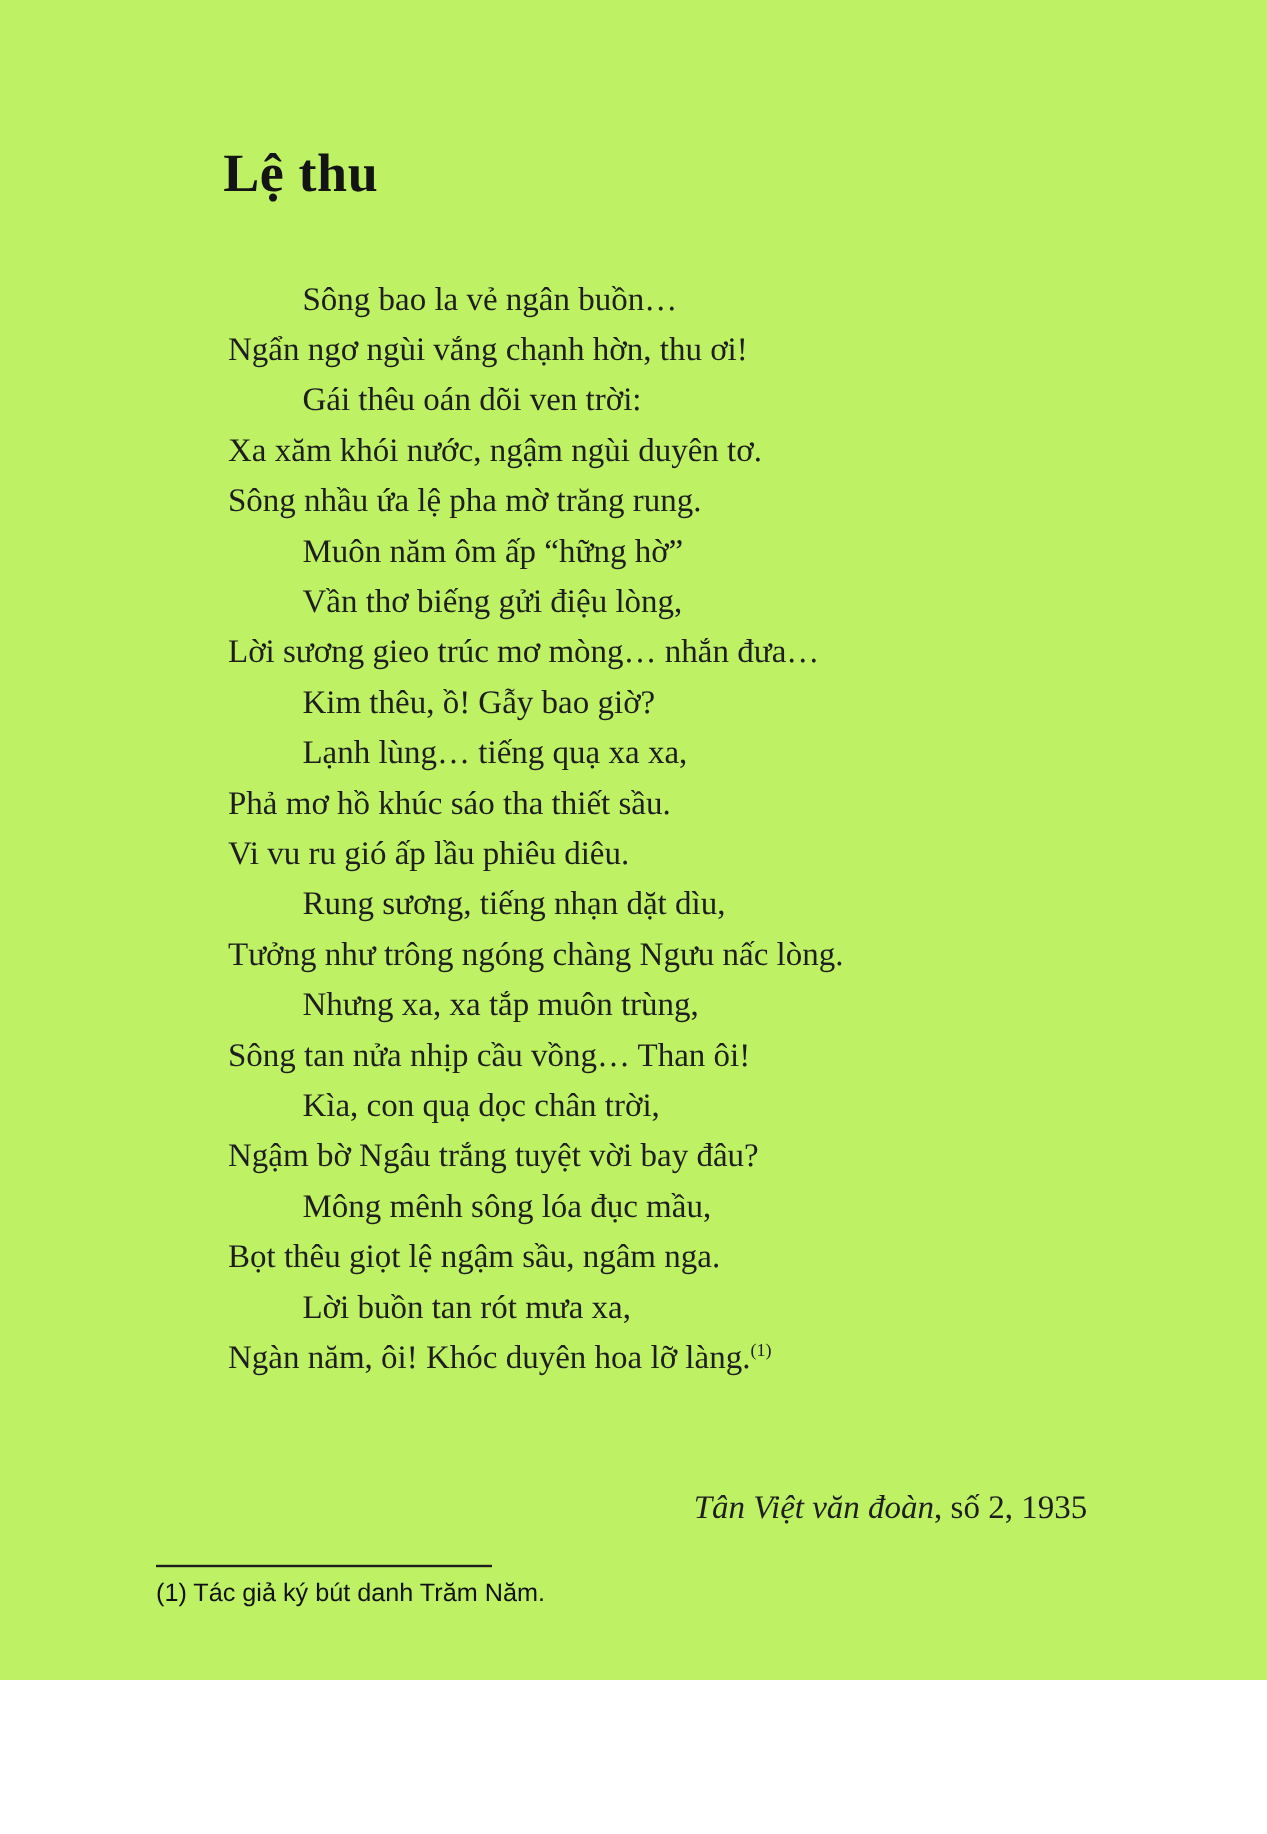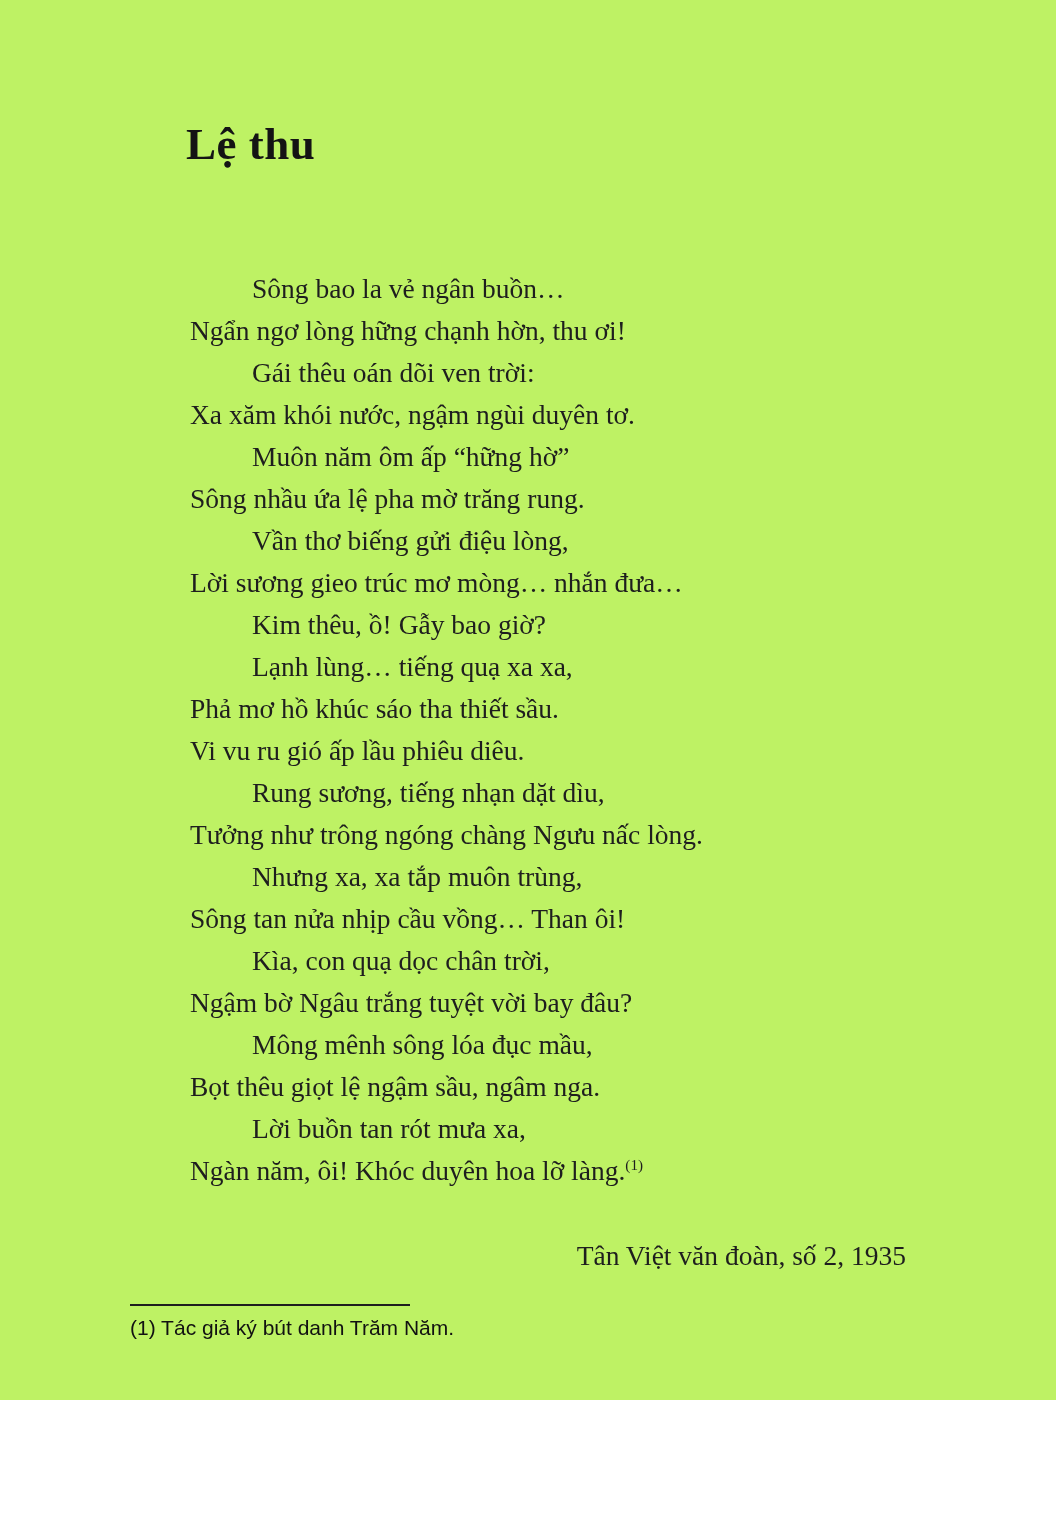--- a/index.html
+++ b/index.html
@@ -27,21 +27,20 @@
     letter-spacing: 0.5px;
   }
   .poem {
     position: absolute;
     left: 190px;
     top: 228px;
     width: 720px;
     font-size: 27.5px;
     line-height: 42px;
     color: #1e1e1e;
-    margin-top: 40px;
   }
   .poem-line {
     white-space: nowrap;
   }
   .poem-line.indent {
     padding-left: 62px;
   }
   .fn-ref {
     font-size: 0.55em;
     vertical-align: super;
@@ -50,20 +49,21 @@
   .attribution {
     position: absolute;
     left: 190px;
     top: 1240px;
     width: 716px;
     text-align: right;
     font-size: 27.5px;
     color: #1e1e1e;
   }
   .attr-italic {
+    font-style: italic;
   }
   .footnote-rule {
     position: absolute;
     left: 130px;
     top: 1304px;
     width: 280px;
     border: none;
     border-top: 2px solid #1e1e1e;
     margin: 0;
   }
@@ -100,25 +100,25 @@
 </style>
 </head>
 <body>
 
 <div class="page">
 
   <h1 class="title">Lệ thu</h1>
 
   <div class="poem">
       <div class="poem-line indent">Sông bao la vẻ ngân buồn…</div>
-      <div class="poem-line">Ngẩn ngơ lòng hững chạnh hờn, thu ơi!</div>
+      <div class="poem-line">Ngẩn ngơ ngùi vắng chạnh hờn, thu ơi!</div>
       <div class="poem-line indent">Gái thêu oán dõi ven trời:</div>
       <div class="poem-line">Xa xăm khói nước, ngậm ngùi duyên tơ.</div>
+      <div class="poem-line">Sông nhầu ứa lệ pha mờ trăng rung.</div>
       <div class="poem-line indent">Muôn năm ôm ấp “hững hờ”</div>
-      <div class="poem-line">Sông nhầu ứa lệ pha mờ trăng rung.</div>
       <div class="poem-line indent">Vần thơ biếng gửi điệu lòng,</div>
       <div class="poem-line">Lời sương gieo trúc mơ mòng… nhắn đưa…</div>
       <div class="poem-line indent">Kim thêu, ồ! Gẫy bao giờ?</div>
       <div class="poem-line indent">Lạnh lùng… tiếng quạ xa xa,</div>
       <div class="poem-line">Phả mơ hồ khúc sáo tha thiết sầu.</div>
       <div class="poem-line">Vi vu ru gió ấp lầu phiêu diêu.</div>
       <div class="poem-line indent">Rung sương, tiếng nhạn dặt dìu,</div>
       <div class="poem-line">Tưởng như trông ngóng chàng Ngưu nấc lòng.</div>
       <div class="poem-line indent">Nhưng xa, xa tắp muôn trùng,</div>
       <div class="poem-line">Sông tan nửa nhịp cầu vồng… Than ôi!</div>

